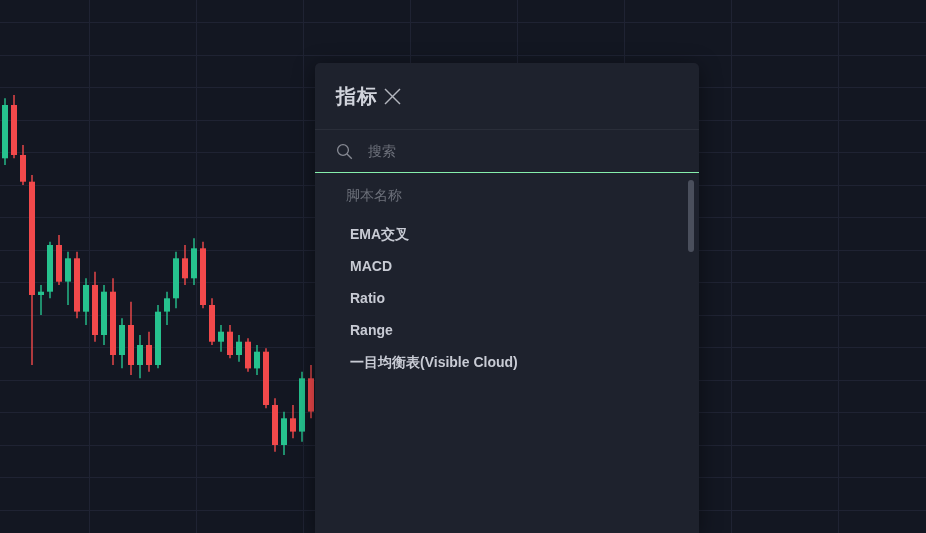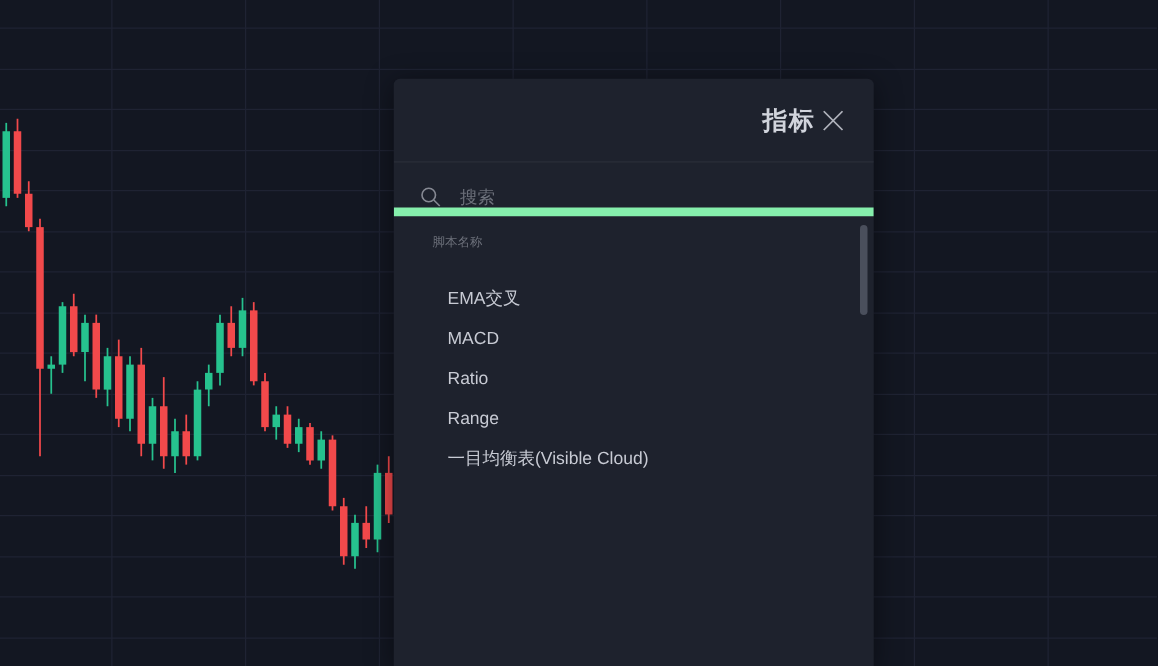--- a/index.html
+++ b/index.html
@@ -44,21 +44,21 @@
     display: flex;
     flex-direction: column;
     overflow: hidden;
   }
 
   .dlg-header {
     height: 67px;
     flex: 0 0 67px;
     display: flex;
     align-items: center;
-    justify-content: flex-end;
+    justify-content: flex-start;
     padding: 0 19px 0 21px;
     box-sizing: border-box;
     border-bottom: 1px solid #2a2e39;
   }
   .dlg-title {
     font-size: 20px;
     font-weight: bold;
     color: #d1d4dc;
     letter-spacing: 1px;
   }
@@ -70,24 +70,24 @@
     justify-content: center;
     cursor: pointer;
     color: #b2b5be;
   }
   .close-btn svg { display:block; }
 
   .dlg-search {
     height: 43px;
     flex: 0 0 43px;
     display: flex;
-    align-items: flex-end;
+    align-items: center;
     padding: 0 21px;
     box-sizing: border-box;
-    border-bottom: 7px solid #86efac;
+    border-bottom: 1px solid #86efac;
   }
   .search-icon {
     width: 17px;
     height: 17px;
     margin-right: 13px;
     color: #868993;
     flex: 0 0 auto;
   }
   .search-icon svg { display:block; }
   .search-input {
@@ -101,27 +101,28 @@
   }
   .search-input::placeholder { color: #6c707a; opacity: 1; }
 
   .dlg-body {
     flex: 1 1 auto;
     position: relative;
     overflow: hidden;
   }
   .col-header {
     padding: 14px 21px 9px 31px;
-    font-size: 10px;
+    font-size: 14px;
     color: #6c707a;
   }
   .list {
     padding: 0;
-    margin: 12px;
+    margin: 4px;
     list-style: none;
+    font-weight: bold;
   }
   .list-item {
     height: 32px;
     line-height: 32px;
     padding: 0 21px 0 31px;
     font-size: 14px;
     color: #c8cbd4;
     white-space: nowrap;
     overflow: hidden;
     text-overflow: ellipsis;

